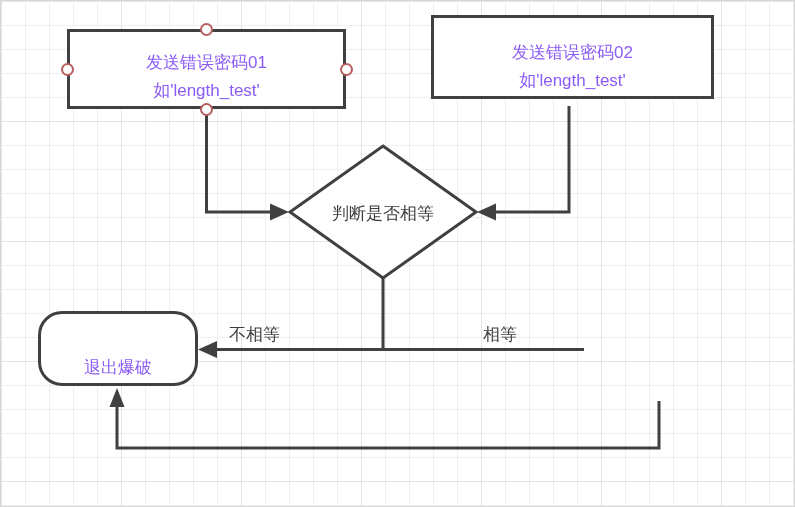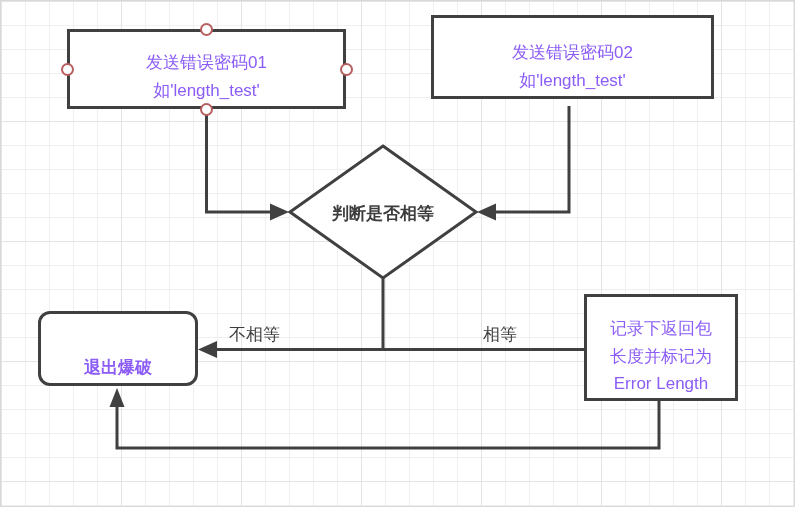--- a/index.html
+++ b/index.html
@@ -26,21 +26,21 @@
     background: #ffffff;
     border: 3px solid #404040;
     display: flex;
     align-items: flex-end;
     justify-content: center;
     text-align: center;
     color: #8b5cf6;
     font-size: 17px;
     line-height: 1.68;
   }
-  .terminator { border-radius: 12px; font-weight: bold; }
+  .terminator { border-radius: 24px; }
   .diamond-label {
     position: absolute;
     color: #3d3d3d;
     font-size: 17px;
     text-align: center;
     white-space: nowrap;
   }
   .edge-label {
     position: absolute;
     color: #3d3d3d;
@@ -101,31 +101,24 @@
   <div class="handle" style="left:338.5px; top:61.5px;"></div>
   <div class="handle" style="left:199px; top:101.5px;"></div>
 
   <div class="node" style="left:430px; top:14px; width:283px; height:84px;">
     <div>
       <span>发送错误密码02</span><br>
       <span>如'length_test'</span>
     </div>
   </div>
 
-  <div class="diamond-label" style="left:289px; top:201px; width:186px;font-weight:bold;">判断是否相等</div>
+  <div class="diamond-label" style="left:289px; top:201px; width:186px;">判断是否相等</div>
 
   <div class="node terminator" style="left:37px; top:310px; width:160px; height:75px;">
     <div>退出爆破</div>
   </div>
 
-  <div class="node" style="left:583px; top:293px; width:154px; height:107px; line-height:1.62;">
-    <div>
-      <span>记录下返回包</span><br>
-      <span>长度并标记为</span><br>
-      <span>Error Length</span>
-    </div>
-  </div>
 
   <div class="edge-label" style="left:228px; top:302px;">不相等</div>
   <div class="edge-label" style="left:482px; top:302px;">相等</div>
 
 
 </div>
 
 </body></html>

